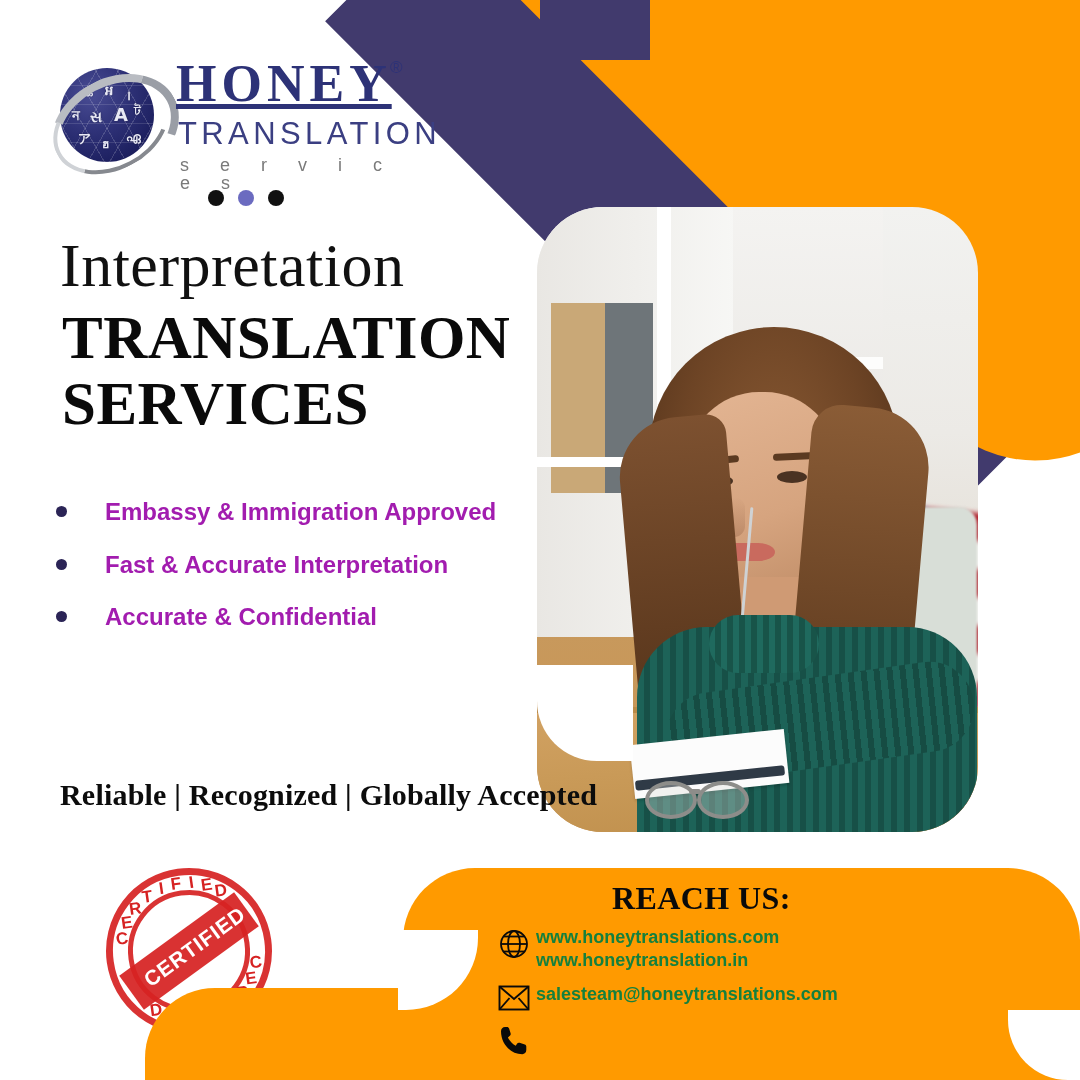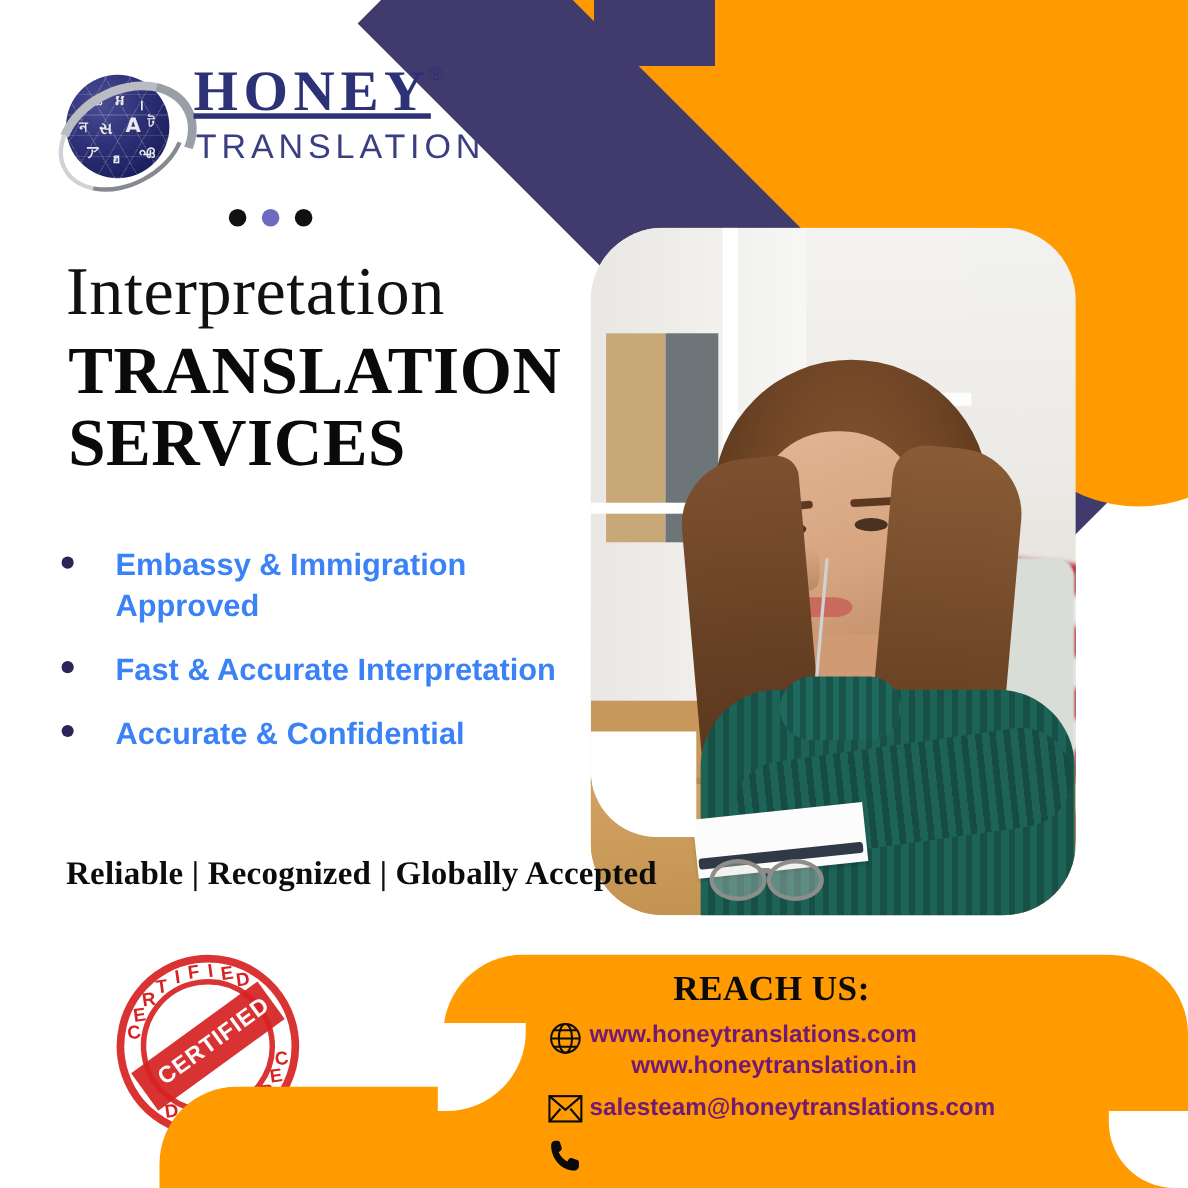--- a/index.html
+++ b/index.html
@@ -156,21 +156,21 @@
      font-size:62px;color:#111;letter-spacing:.5px;line-height:1;}
   .h-main{position:absolute;left:62px;top:305px;font-family:"Liberation Serif",serif;
      font-weight:700;font-size:61px;color:#0a0a0a;line-height:1.08;letter-spacing:.5px;}
 
   
   .bullets{position:absolute;left:56px;top:496px;width:470px;}
   .bullet{display:flex;align-items:flex-start;margin-bottom:21px;}
   .bdot{width:11px;height:11px;border-radius:50%;background:#2b2456;margin-top:10px;
         flex:0 0 auto;}
   .btext{margin-left:38px;font-family:"Liberation Sans",sans-serif;font-weight:700;
-     font-size:28px;color:#3b82f6;line-height:1.32;}
+     font-size:24px;color:#a21caf;line-height:1.32;}
 
   
   .tagline{position:absolute;left:60px;top:778px;font-family:"Liberation Serif",serif;
      font-weight:700;font-size:30px;color:#0c0c0c;letter-spacing:.2px;}
 
   
   .stamp{position:absolute;left:106px;top:868px;width:166px;height:166px;
      transform:rotate(-8deg);}
   .stamp-o{position:absolute;inset:0;border:7px solid #d62222;border-radius:50%;opacity:.92;}
   .stamp-i{position:absolute;left:22px;top:22px;right:22px;bottom:22px;
@@ -194,22 +194,22 @@
      background:#ffffff;border-radius:0 0 72px 0;}
   .panel-rtrim{position:absolute;left:1008px;top:1010px;width:72px;height:70px;
      background:#ffffff;border-radius:0 0 0 60px;}
 
   .reach{position:absolute;left:612px;top:880px;font-family:"Liberation Serif",serif;
      font-weight:700;font-size:32px;color:#0a0a0a;letter-spacing:.4px;}
   .crows{position:absolute;left:492px;top:926px;width:560px;}
   .crow{display:flex;align-items:flex-start;margin-bottom:12px;}
   .cicon{width:44px;flex:0 0 44px;display:flex;align-items:center;justify-content:center;
      padding-top:2px;}
-  .ctext{font-family:"Liberation Sans",sans-serif;font-weight:700;font-size:22px;
-     color:#701a75;line-height:1.25;text-align:right;}
+  .ctext{font-family:"Liberation Sans",sans-serif;font-weight:700;font-size:18px;
+     color:#15803d;line-height:1.25;}
   .ctext .l2{display:block;}
 </style>
 </head>
 <body>
 
 <div id="poster">
 
   <div class="deco deco-purple"></div>
   <div class="deco deco-orange"></div>
   <div class="deco deco-orange-top"></div>
@@ -284,20 +284,21 @@
       <span class="glyph" style="left:82px;top:40px;font-size:12px;">ট</span>
       <span class="glyph" style="left:26px;top:68px;font-size:13px;">ア</span>
       <span class="glyph" style="left:50px;top:72px;font-size:12px;">ฮ</span>
       <span class="glyph" style="left:74px;top:68px;font-size:12px;">ഏ</span>
       <div class="ring"></div>
       <div class="ring2"></div>
     </div>
     <div class="logo-honey">HONEY</div>
     <div class="logo-reg">®</div>
     <div class="logo-trans">TRANSLATION</div>
+    <div class="logo-serv">s e r v i c e s</div>
   </div>
 
   <div class="dots">
     <span class="dot" style="background:#111111"></span>
     <span class="dot" style="background:#6B6BC0"></span>
     <span class="dot" style="background:#111111"></span>
   </div>
 
   <div class="h-script">Interpretation</div>
   <div class="h-main">

